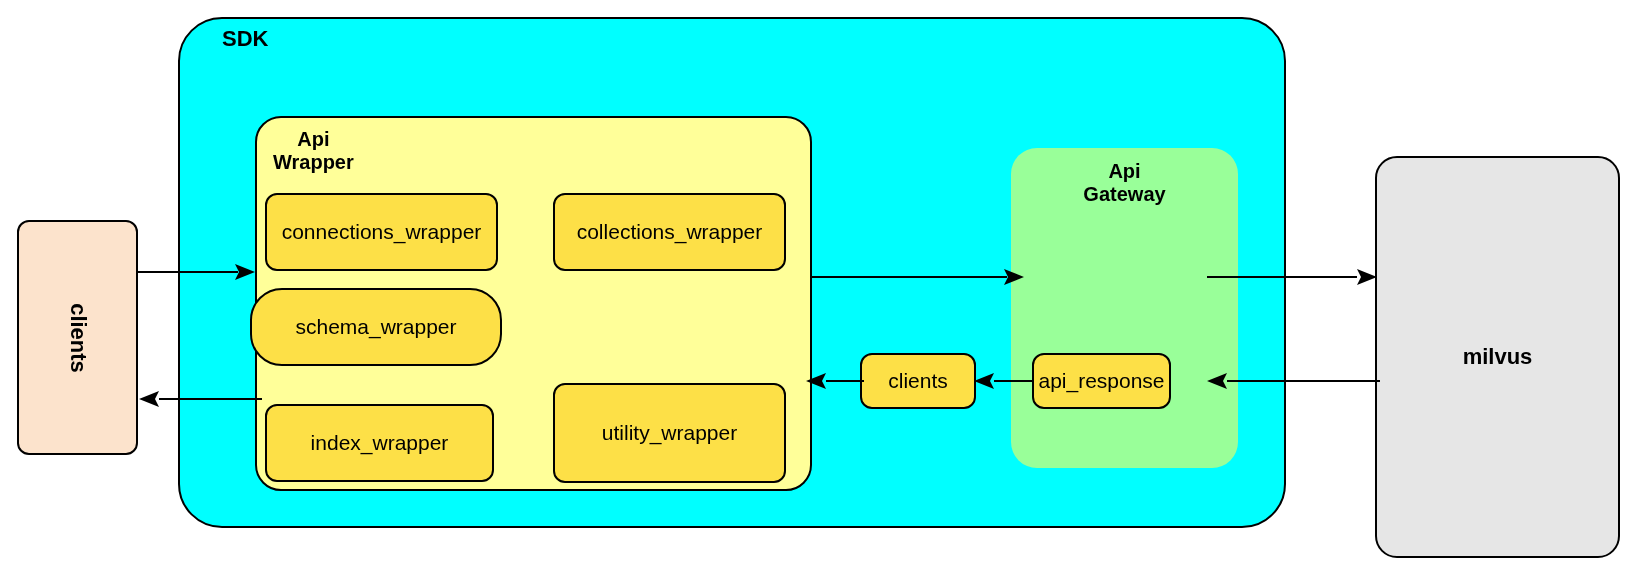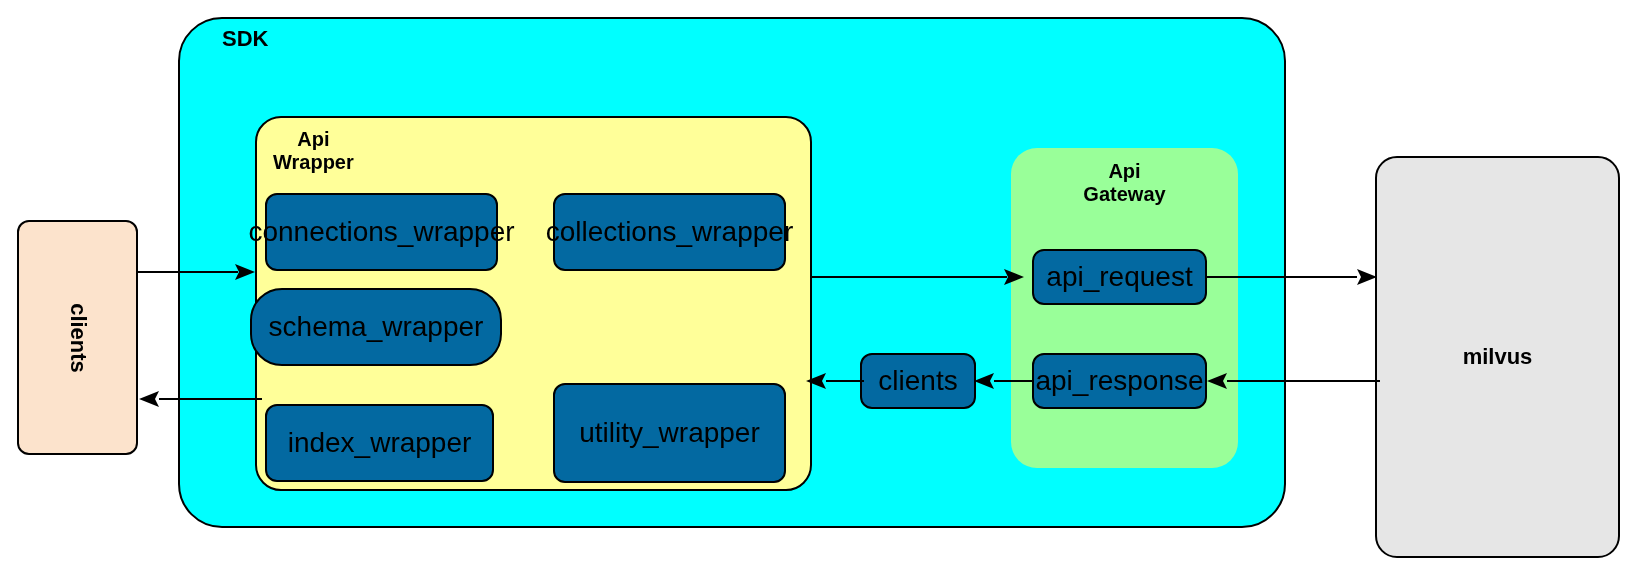--- a/index.html
+++ b/index.html
@@ -85,36 +85,36 @@
     font-size: 20px;
     font-weight: bold;
     line-height: 1.15;
     padding: 12px 0 0 0;
     text-align: center;
     white-space: pre-line;
   }
 
   
   .leaf {
-    background: #0369a1;
+    background: #fde047;
     border-radius: 12px;
-    font-size: 28px;
+    font-size: 21px;
     font-weight: normal;
   }
 
   #connections_wrapper { left: 265px;  top: 193px; width: 233px; height: 78px; }
   #collections_wrapper { left: 553px;  top: 193px; width: 233px; height: 78px; }
   #schema_wrapper      { left: 250px;  top: 288px; width: 252px; height: 78px; border-radius: 32px; }
   #partition_wrapper   { left: 553px;  top: 288px; width: 233px; height: 78px; }
   #index_wrapper       { left: 265px;  top: 404px; width: 229px; height: 78px; }
   #utility_wrapper     { left: 553px;  top: 383px; width: 233px; height: 100px; }
 
   #checker-node   { left: 860px;  top: 353px; width: 116px; height: 56px; border-radius: 12px; }
   #api-request    { left: 1032px; top: 249px; width: 175px; height: 56px; }
-  #api-response   { left: 1032px; top: 353px; width: 175px; height: 56px; }
+  #api-response   { left: 1032px; top: 353px; width: 139px; height: 56px; }
 
   
   #clients-node {
     left: 17px;
     top: 220px;
     width: 121px;
     height: 235px;
     border-radius: 12px;
     background: #fce3cc;
   }
@@ -179,23 +179,20 @@
     <span>index_wrapper</span>
   </div>
   <div class="node leaf" id="utility_wrapper">
     <span>utility_wrapper</span>
   </div>
 
   <div class="node leaf" id="checker-node">
     <span>clients</span>
   </div>
 
-  <div class="node leaf" id="api-request">
-    <span>api_request</span>
-  </div>
   <div class="node leaf" id="api-response">
     <span>api_response</span>
   </div>
 
   <div class="node" id="milvus-node">
     <span>milvus</span>
   </div>
 
   <div class="edge" style="left:138px; top:258px; width:120px; height:28px;">
     <svg width="120" height="28">

